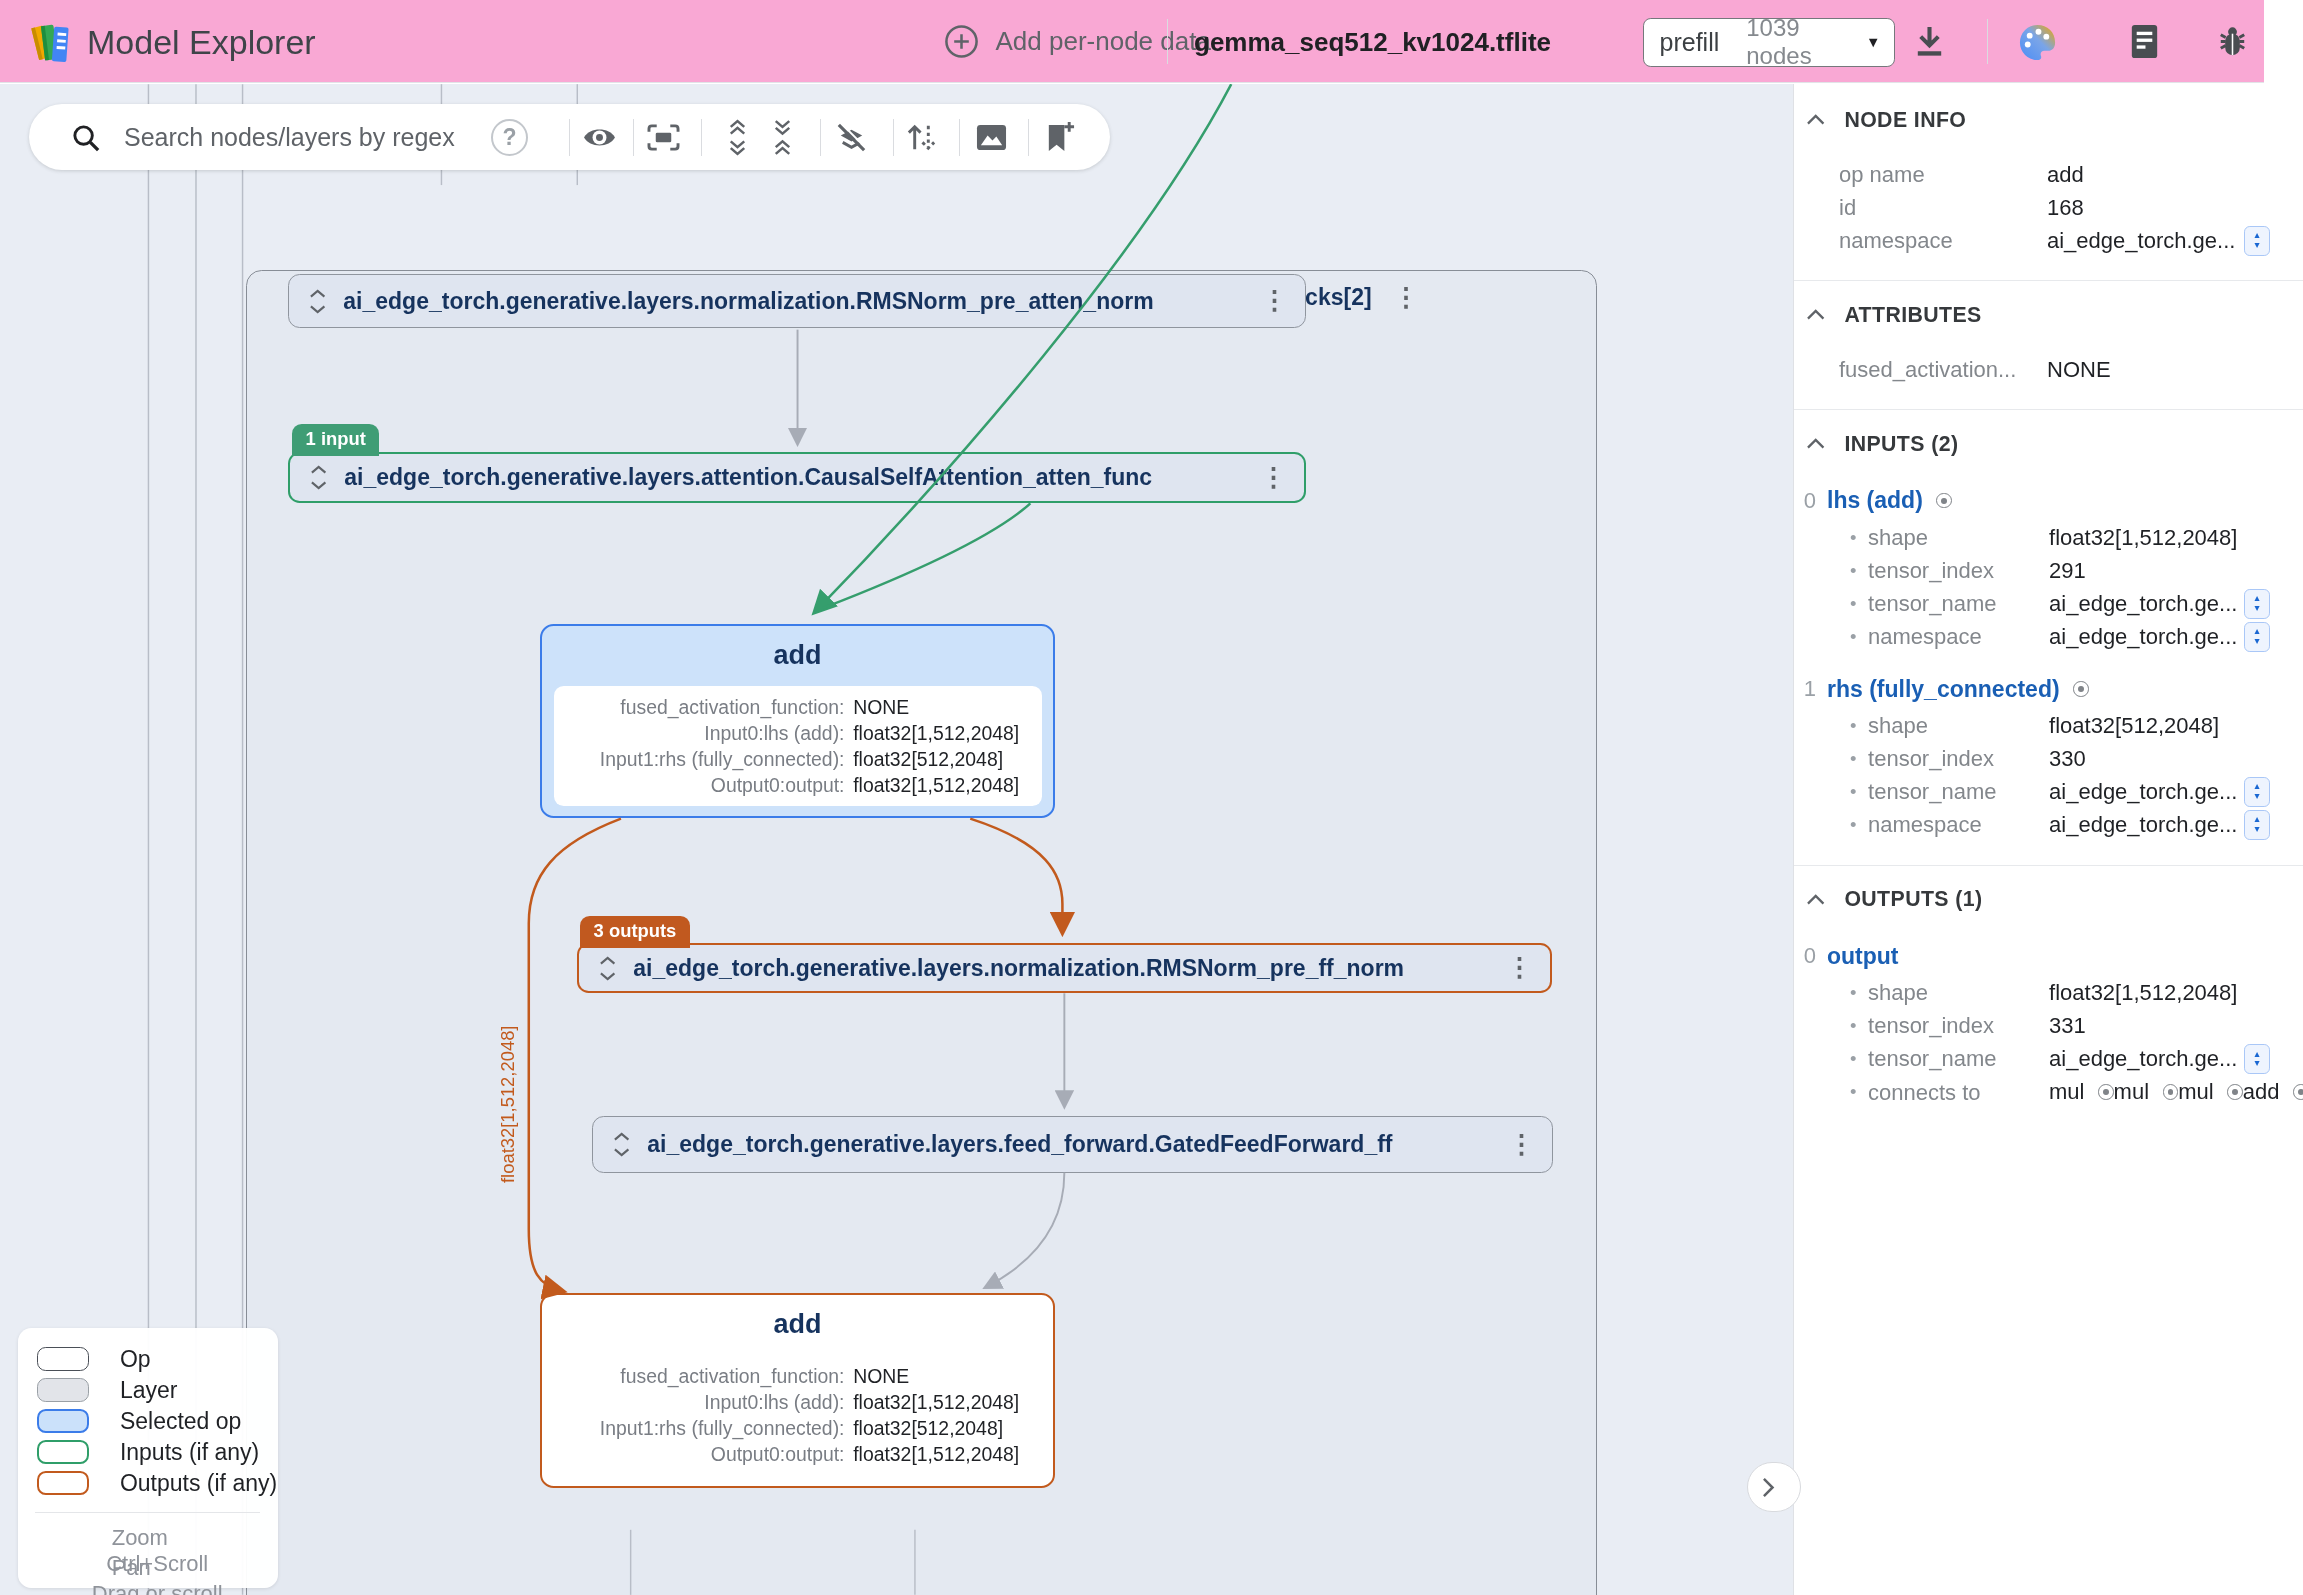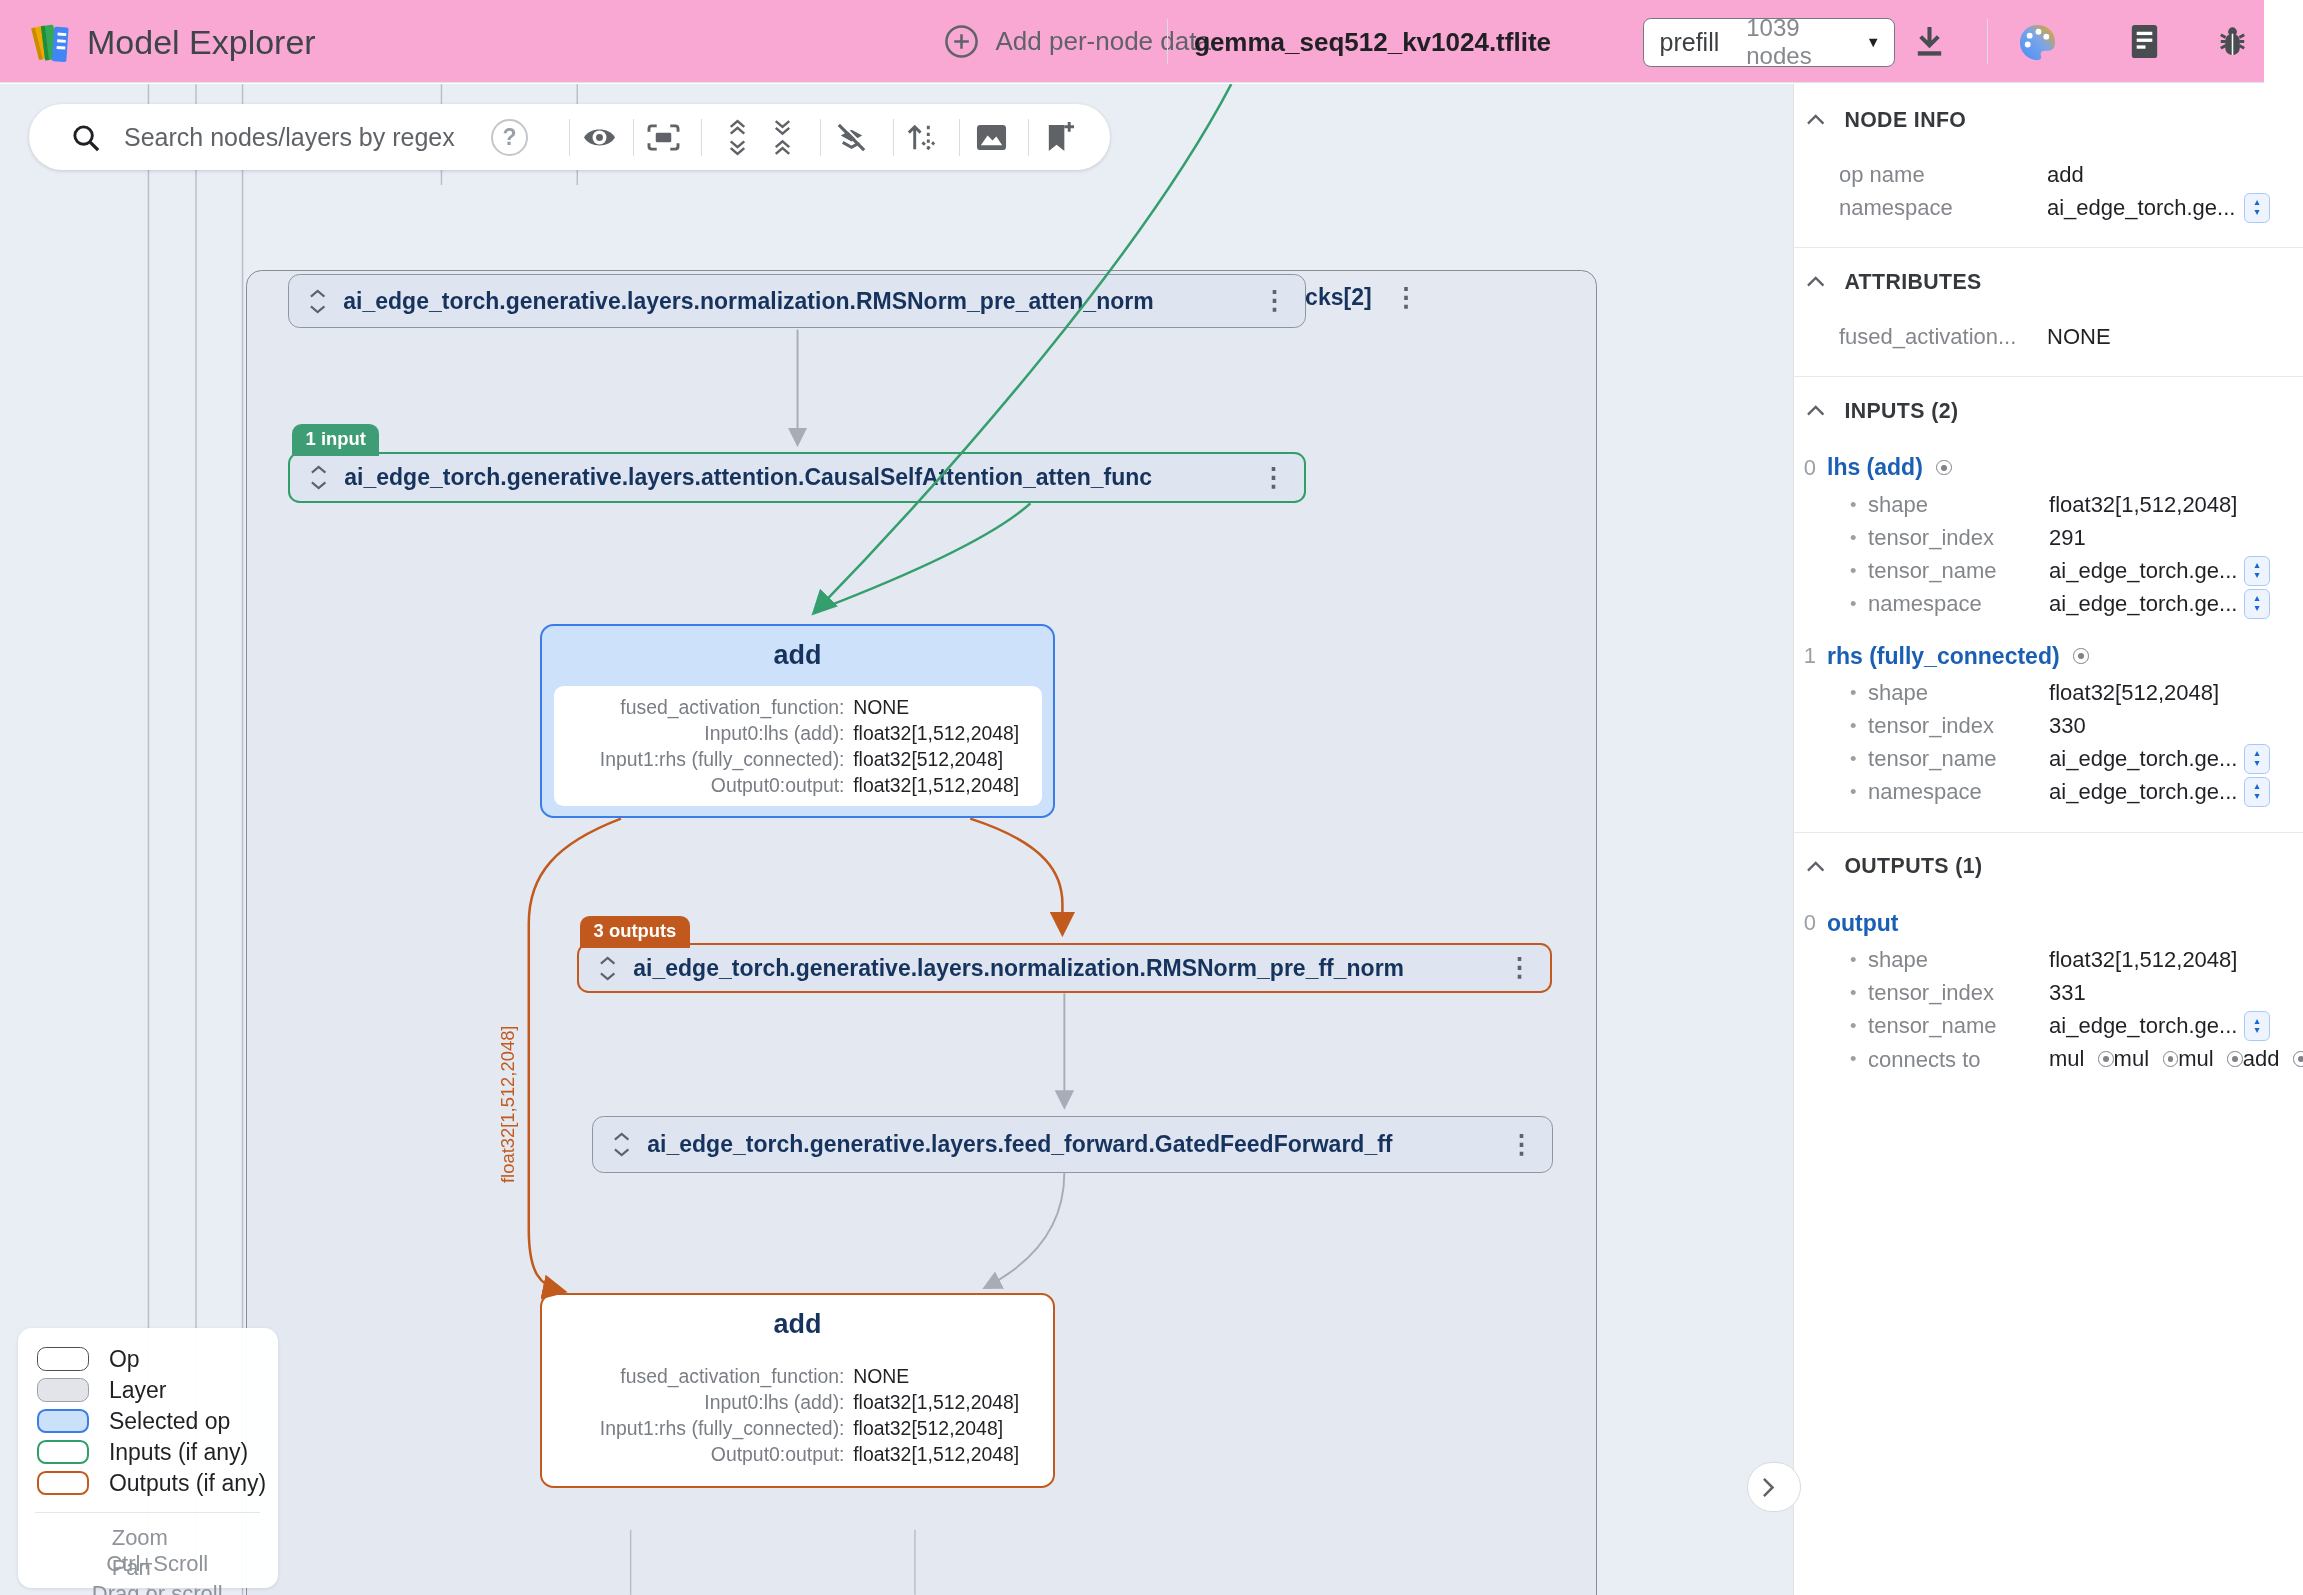--- a/index.html
+++ b/index.html
@@ -62,21 +62,21 @@
                   font-family:"Liberation Sans",sans-serif; font-size:25px; color:#3c4043; background:transparent; }
   .search-input::placeholder { color:#5f6368; }
   .help-circle { left:462px; top:14.6px; width:37px; height:37px; border:2.9px solid #c3c7cc; border-radius:50%;
                  color:#9aa0a6; font-size:23px; font-weight:bold; display:flex; align-items:center; justify-content:center; }
   .sdiv { top:14.6px; width:1px; height:37px; background:#dadce0; }
   .tbtn { top:13.6px; width:39px; height:39px; display:flex; align-items:center; justify-content:center; cursor:pointer; }
   
   .legend { position:absolute; left:17.5px; top:1244px; width:260px; height:260px;
             background:rgba(255,255,255,.96); border-radius:13.6px; z-index:6;
             box-shadow:0 1px 3.9px rgba(0,0,0,.10); padding-top:15.5px; }
-  .lrow { display:flex; align-items:center; gap:20px; height:31px; padding-left:19.4px;
+  .lrow { display:flex; align-items:center; gap:31px; height:31px; padding-left:19.4px;
           font-size:23px; color:#1f2125; }
   .sw { width:52px; height:24px; border-radius:8.7px; flex:none; }
   .sw-op { background:#fff; border:1.9px solid #4a4f57; }
   .sw-layer { background:#e2e4e9; border:1.9px solid #9aa0a6; }
   .sw-sel { background:#cbe1fa; border:2.4px solid #3b7ce9; }
   .sw-in { background:#fff; border:2.4px solid #2f9e69; }
   .sw-out { background:#fff; border:2.4px solid #c25a1d; }
   .lhr { height:1px; background:#e4e6e9; margin:13.6px 17.5px 11.6px; }
   .hintrow { display:flex; height:30px; align-items:center; padding-left:19.4px; font-size:22px; color:#8f939a;flex-direction:column; }
   .hint-a { width:91px; }
@@ -433,20 +433,24 @@
         <path d="M2,10 L10,2 L18,10" fill="none" stroke="#5f6368" stroke-width="2.4"></path>
       </svg>
     <span>NODE INFO</span>
   </div>
   <div style="height:17.5px;"></div>
   <div class="kvrow">
     <span class="kvlab">op name</span>
     <span class="kvval">add</span>
   </div>
   <div class="kvrow">
+    <span class="kvlab">id</span>
+    <span class="kvval">168</span>
+  </div>
+  <div class="kvrow">
     <span class="kvlab">namespace</span>
     <span class="kvval">ai_edge_torch.ge...</span>
     <span class="chip">
         <span>▲</span>
         <span>▼</span>
       </span>
   </div>
 
   <div class="pdivider"></div>
   <div style="height:13.6px;"></div>

